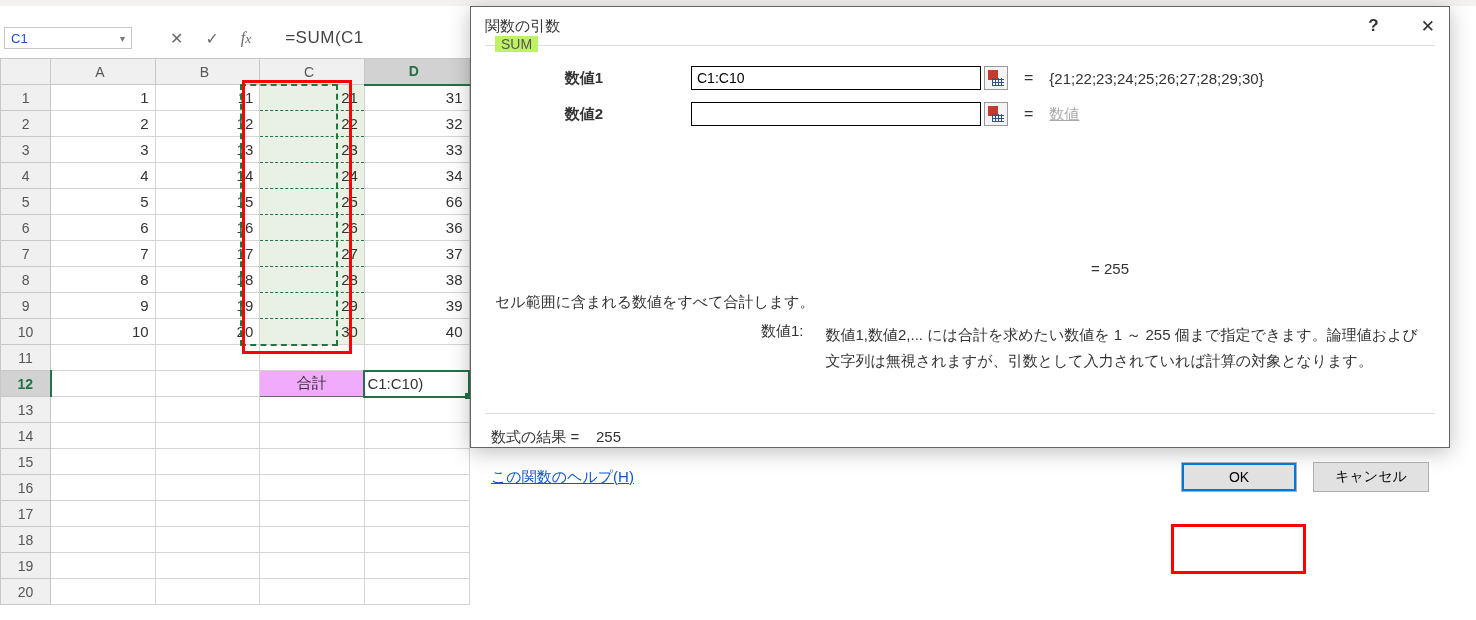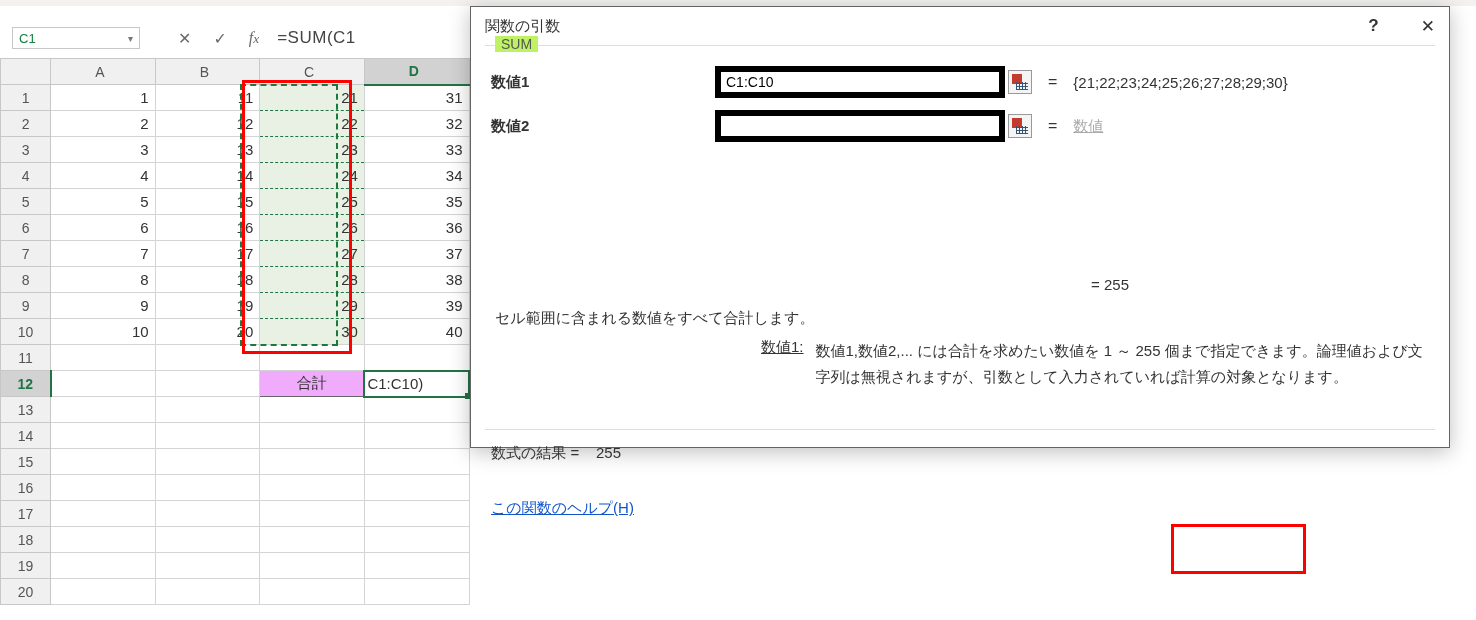--- a/index.html
+++ b/index.html
@@ -36,34 +36,33 @@
   }
   .name-box {
     width: 128px;
     height: 22px;
     border: 1px solid #c7c7c7;
     background: #fff;
     display: flex;
     align-items: center;
     padding: 0 6px;
     font-size: 13px;
-    color: #15803d;
+    color: #1d4ed8;
     justify-content: space-between;
-    margin-left: 8px;
   }
   .name-box::after {
     content: "▾";
     color: #777;
     font-size: 10px;
   }
   .fx-controls { display: flex; align-items: center; gap: 22px; margin-left: 30px; }
   .fx-cancel, .fx-enter, .fx-fx { font-size: 16px; color: #6a6a6a; }
   .fx-fx { font-style: italic; font-family: "Times New Roman", serif; }
   .fx-text {
-    margin-left: 10px;
+    margin-left: 26px;
     font-size: 17px;
     color: #444;
     letter-spacing: 0.5px;
   }
 
   
   .sheet {
     position: absolute;
     top: 58px;
     left: 0;
@@ -209,32 +208,31 @@
     font-size: 14px;
   }
 
   .arg-row {
     display: flex;
     align-items: center;
     margin: 12px 0 12px 0;
   }
   .arg-label {
     width: 200px;
-    text-align: left;
+    text-align: center;
     padding-right: 14px;
     font-size: 15px;
     font-weight: bold;
   }
   .arg-input {
     width: 290px;
     height: 24px;
-    border: 6px solid #000000;
+    border: 1px solid #000000;
     padding: 10px 5px;
     font-size: 14px;
-    margin-left: 24px;
   }
   .arg-collapse {
     width: 24px; height: 24px;
     border: 1px solid #999;
     background: #f4f4f4;
     margin-left: 3px;
     position: relative;
   }
   .arg-collapse::before {
     content: "";
@@ -257,39 +255,39 @@
   .arg-result.placeholder { color: #aaa; text-decoration: underline; }
 
   .result-eq {
     text-align: right;
     padding-right: 300px;
     margin-top: 134px;
     font-size: 15px;
   }
   .desc1 { margin: 16px 0 10px 4px; font-size: 15px; }
   .desc-row { display: flex; margin: 10px 0 40px 270px; font-size: 15px; }
-  .desc-row .lbl { margin-right: 12px; text-decoration: underline; }
+  .desc-row .lbl { margin-right: 22px; }
   .desc-row .txt { flex: 1; line-height: 1.7; }
   .hr { height: 1px; background: #ddd; margin: 8px -6px 14px -6px; }
 
   .formula-result-row { display: flex; justify-content: space-between; align-items: center; }
   .help-link { color: #1155cc; text-decoration: underline; font-size: 15px; }
   .btn-row { display: flex; gap: 16px; }
   .btn {
     width: 116px; height: 30px;
     border: 1px solid #adadad;
     background: #e1e1e1;
     font-size: 14px;
   }
   .btn.primary {
     background: #e1e1e1;
     outline: 2px solid #0078d7;
     outline-offset: -3px;
   }
-  .res-left { font-size: 15px; margin-bottom: 36px; }
+  .res-left { font-size: 15px; margin-bottom: 15px; }
 </style>
 </head>
 <body>
 
 <div class="ribbon-tabs"></div>
 
 <div class="formula-bar">
   <div class="name-box">C1</div>
   <div class="fx-controls">
     <span class="fx-cancel">✕</span>
@@ -334,21 +332,21 @@
         <td>4</td>
         <td>14</td>
         <td class="sel-c">24</td>
         <td>34</td>
       </tr>
   <tr>
         <td class="row-head">5</td>
         <td>5</td>
         <td>15</td>
         <td class="sel-c">25</td>
-        <td>35</td>
+        <td>66</td>
       </tr>
   <tr>
         <td class="row-head">6</td>
         <td>6</td>
         <td>16</td>
         <td class="sel-c">26</td>
         <td>36</td>
       </tr>
   <tr>
         <td class="row-head">7</td>
@@ -490,18 +488,22 @@
       <div class="hr"></div>
 
       <div class="res-left">
         <span>数式の結果 =</span>
         &nbsp;&nbsp;
         <span>255</span>
       </div>
 
       <div class="formula-result-row">
         <a href="#" class="help-link">この関数のヘルプ(H)</a>
+        <div class="btn-row">
+          <button class="btn primary">OK</button>
+          <button class="btn">キャンセル</button>
+        </div>
       </div>
     </div>
   </div>
 </div>
 
 <div class="red-box red-ok"></div>
 
 </body></html>

